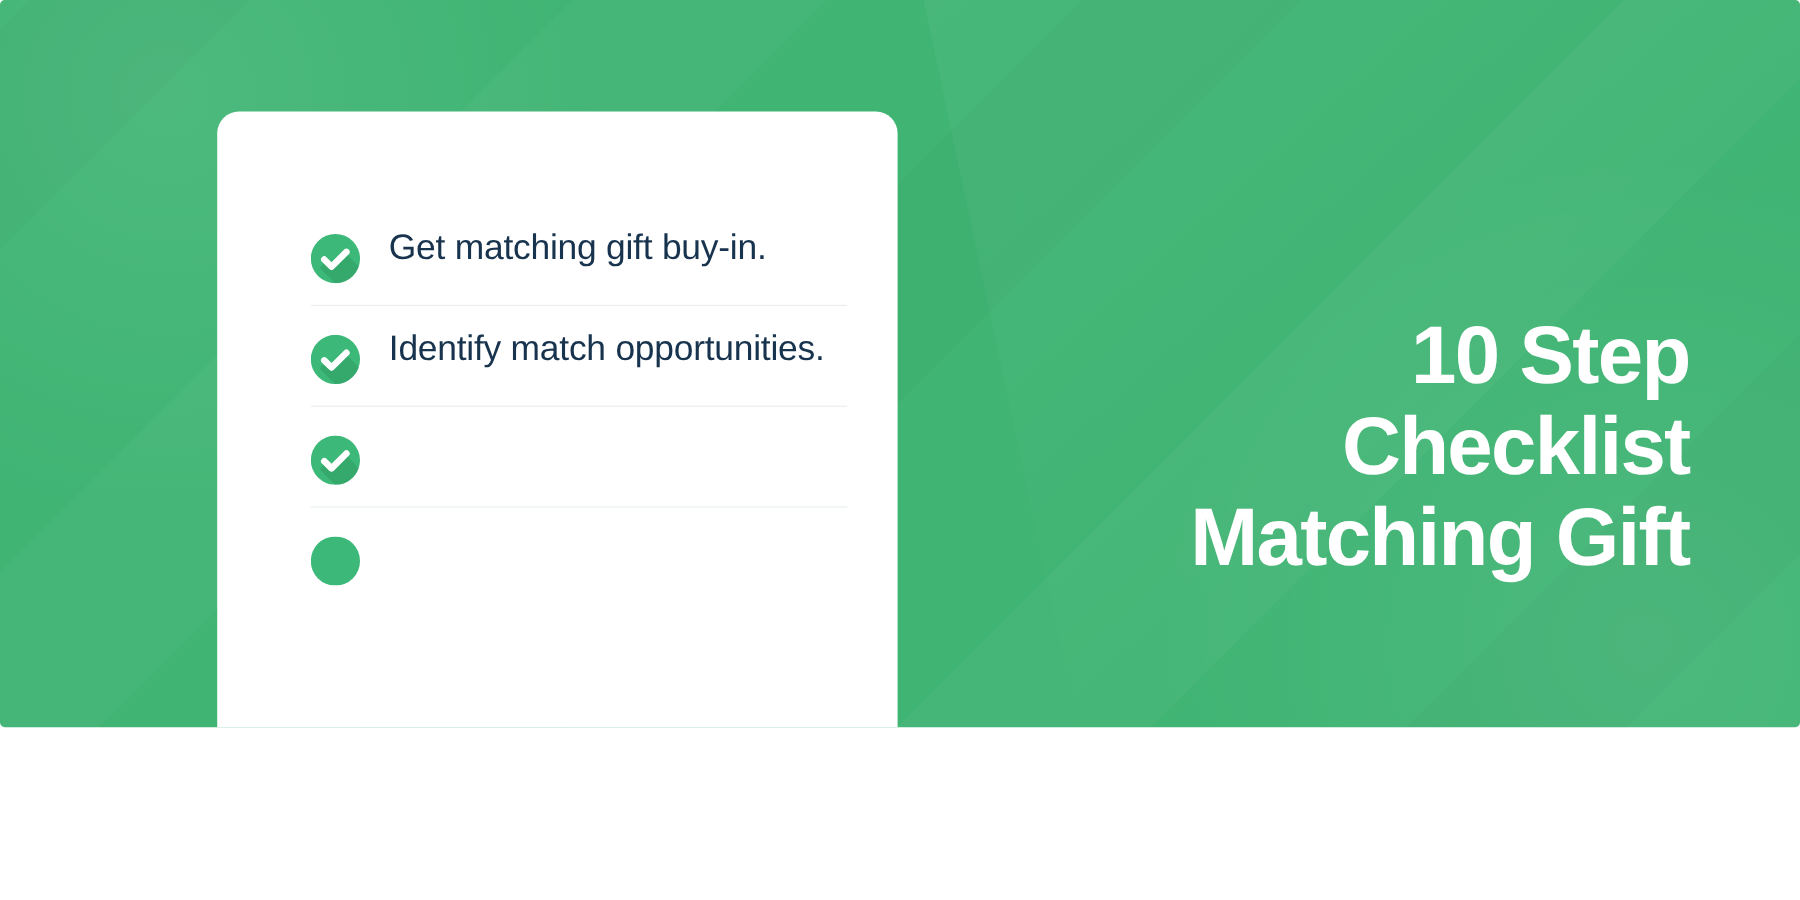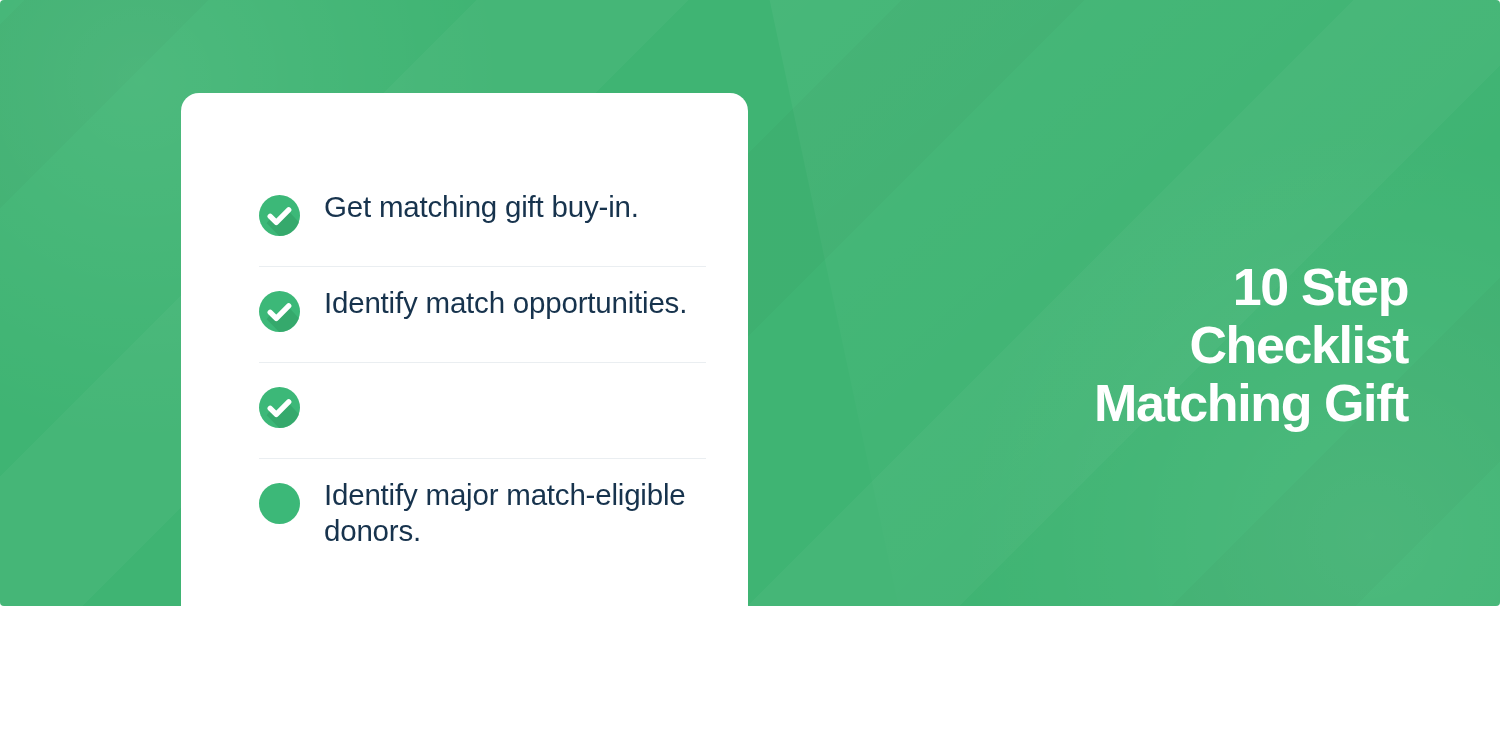--- a/index.html
+++ b/index.html
@@ -86,21 +86,20 @@
   }
 
   .check-item {
     display: flex;
     align-items: flex-start;
     gap: 24px;
     padding: 16px 0 18px 0;
   }
   .check-item + .check-item {
     border-top: 1px solid #eaeef1;
-    margin-top: 12px;
   }
 
   
   .marker {
     flex: 0 0 auto;
     width: 41px;
     height: 41px;
     position: relative;
     margin-top: 8px;
   }
@@ -118,21 +117,21 @@
   }
 
   
   #headline {
     position: absolute;
     right: 92px;
     top: 258px;
     width: 640px;
     text-align: right;
     color: #ffffff;
-    font-size: 52px;
+    font-size: 68px;
     line-height: 1.12;
     font-weight: 700;
     letter-spacing: -1.4px;
   }
   #headline .hl-line { display: block; white-space: nowrap; }
 </style>
 </head>
 <body>
 
 <div id="canvas">
@@ -176,21 +175,20 @@
           </svg>
         </span>
       </li>
 
       <li class="check-item">
         <span class="marker">
           <svg viewBox="0 0 41 41" aria-hidden="true">
             <circle cx="20.5" cy="20.5" r="20.5" fill="#3cb878"></circle>
           </svg>
         </span>
-        <span class="item-text">Identify major match-eligible donors.</span>
       </li>
 
     </ul>
   </div>
 
   <div id="headline">
     <span class="hl-line">10 Step</span>
     <span class="hl-line">Checklist</span>
     <span class="hl-line">Matching Gift</span>
   </div>

